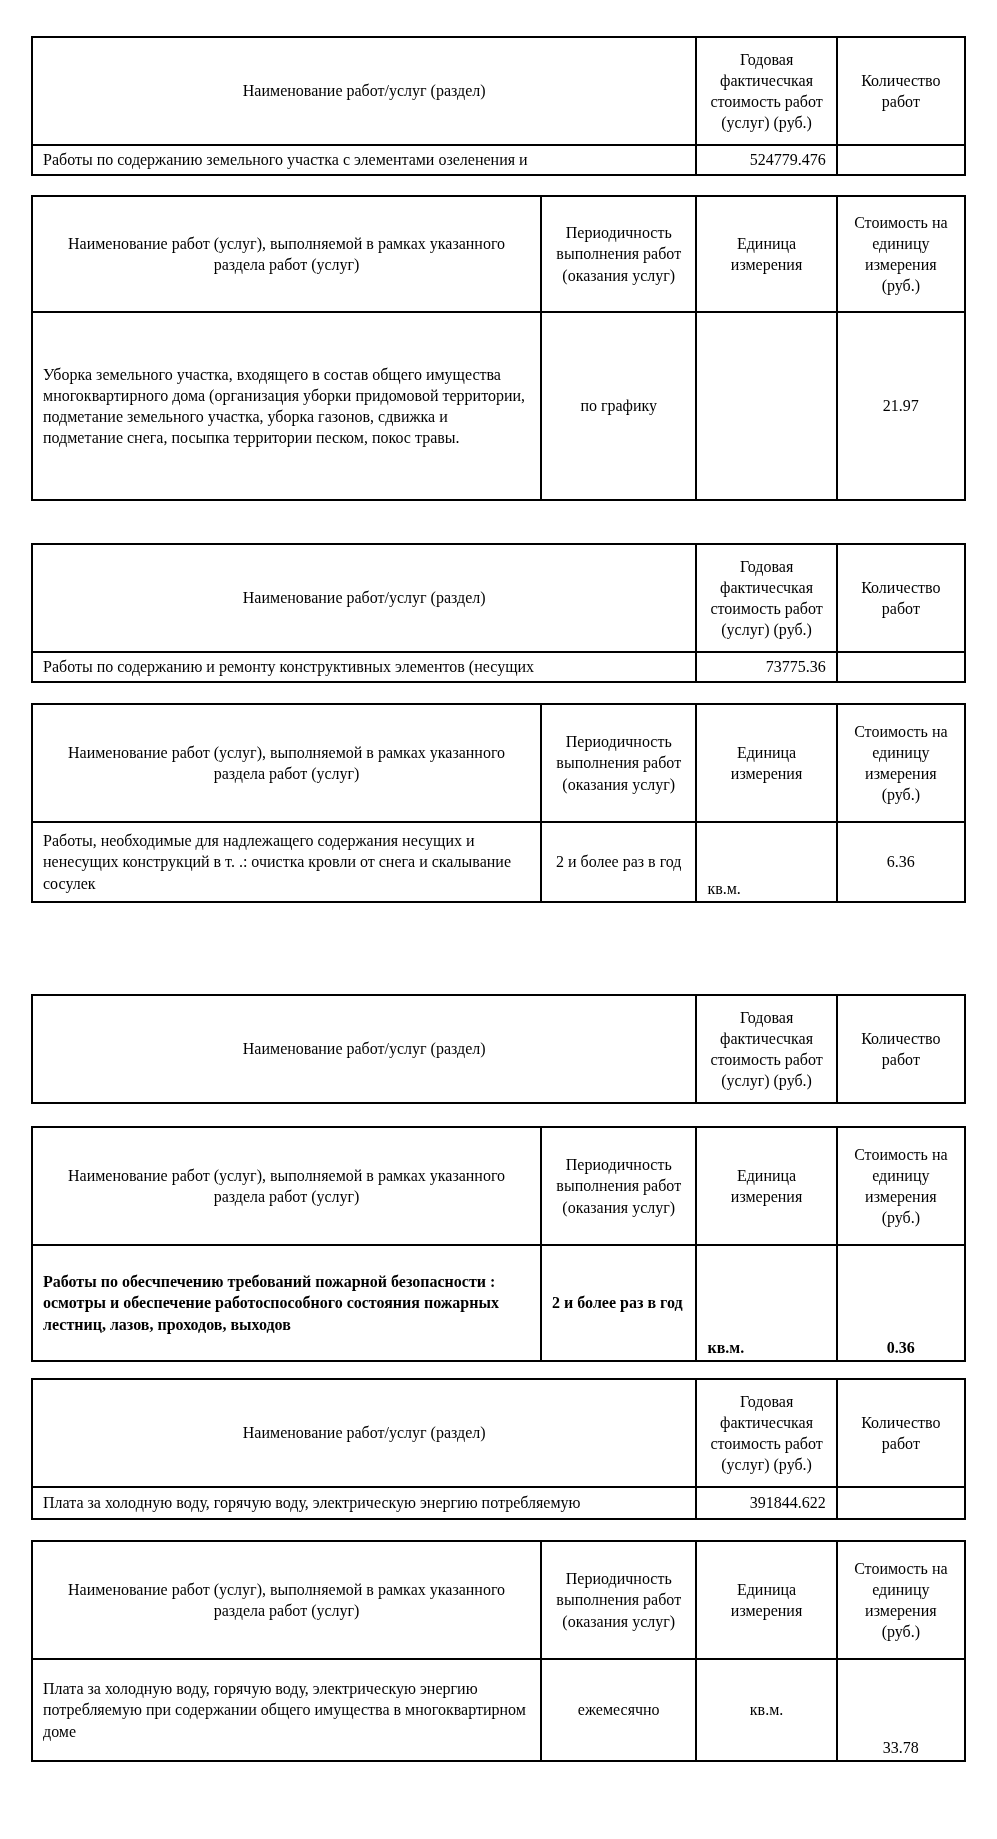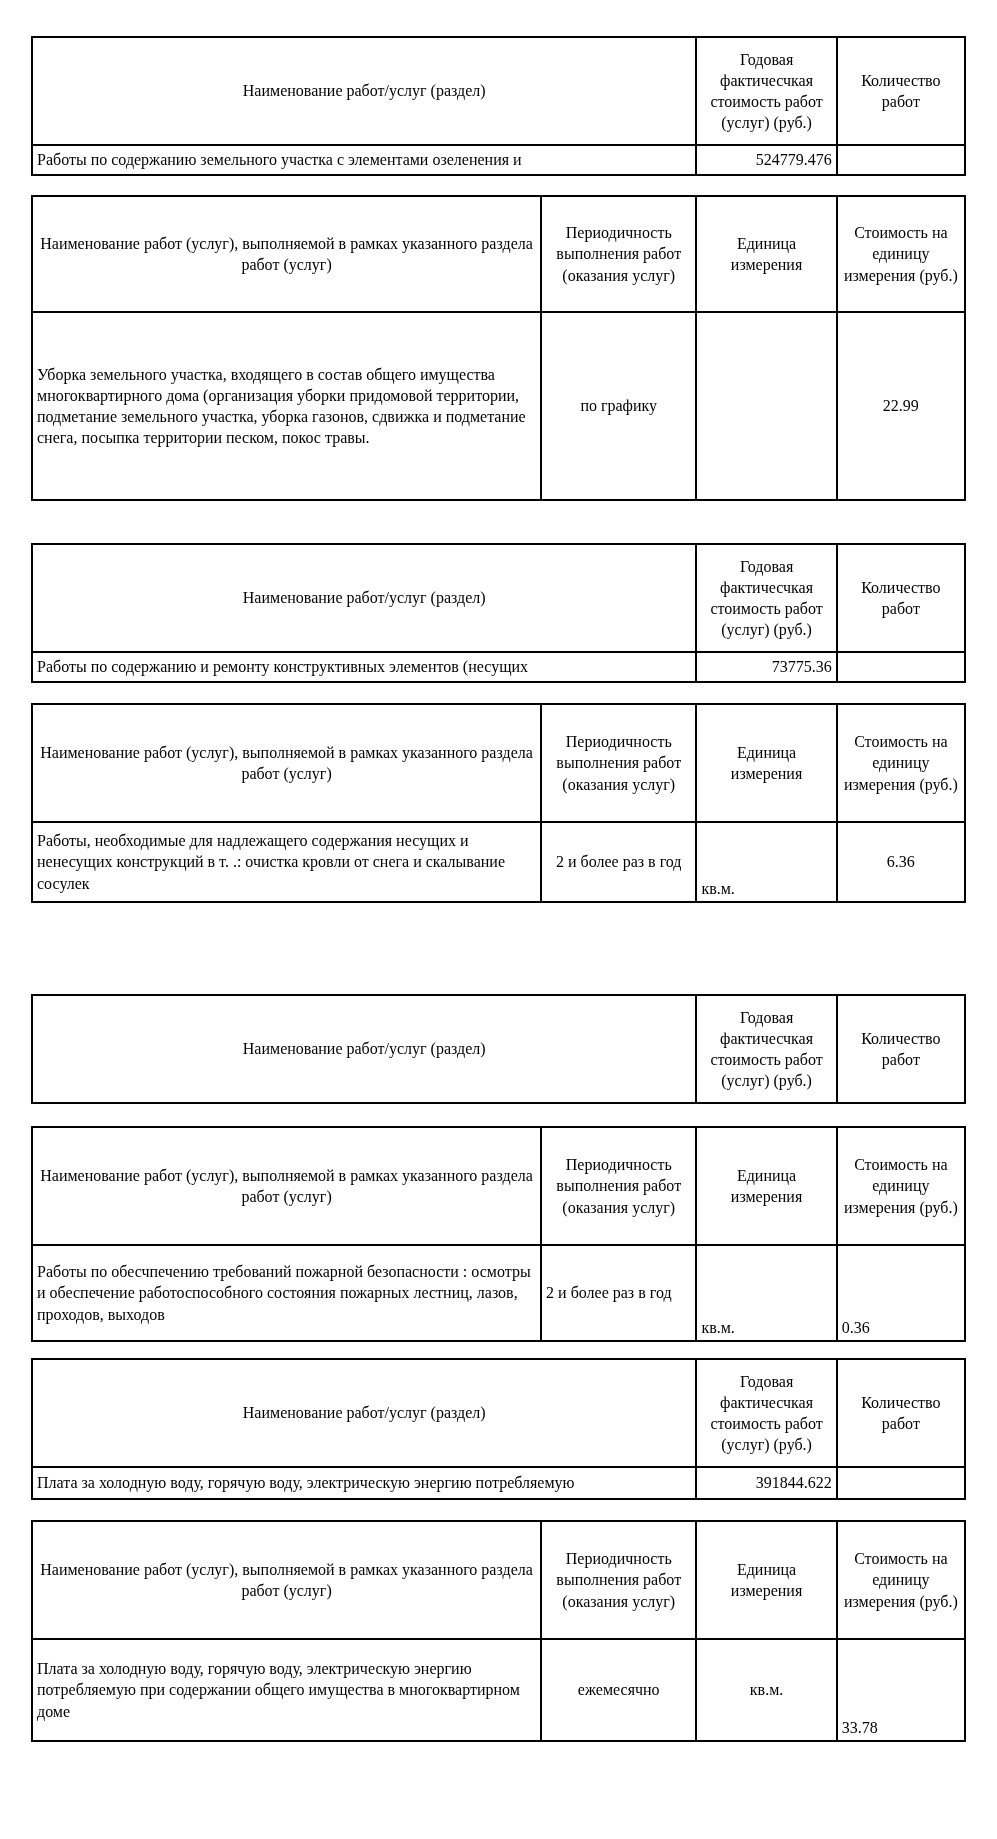--- a/index.html
+++ b/index.html
@@ -21,21 +21,21 @@
   table.tbl {
     border-collapse: collapse;
     table-layout: fixed;
     width: 935px;
     margin-left: 31px;
     background: #ffffff;
   }
   table.tbl td {
     border: 2px solid #000000;
     line-height: 1.32;
-    padding: 2px 4px;
+    padding: 2px 10px;
     overflow: hidden;
     word-wrap: break-word;
   }
   
   .sec-col-name { width: 663px; }
   .sec-col-cost { width: 140px; }
   .sec-col-qty  { width: 128px; }
   
   .det-col-name   { width: 508px; }
   .det-col-period { width: 155px; }
@@ -61,42 +61,42 @@
     text-align: center;
     vertical-align: middle;
   }
   .bottom-left {
     text-align: left;
     vertical-align: bottom;
     padding-left: 6px;
     padding-bottom: 4px;
   }
   .bottom-right {
-    text-align: left;
+    text-align: center;
     vertical-align: bottom;
     padding-right: 10px;
     padding-bottom: 4px;
   }
 
   
   .h-sec-head { height: 108px; }
   .h-sec-row  { height: 30px; }
 
   .t1 { margin-top: 0; }
   .t2 { margin-top: 19px; }
   .t2 .h-head { height: 116px; }
   .t2 .h-row  { height: 188px; }
   .t3 { margin-top: 42px; }
   .t4 { margin-top: 20px; }
   .t4 .h-head { height: 118px; }
   .t4 .h-row  { height: 80px; }
   .t5 { margin-top: 91px; }
   .t6 { margin-top: 22px; }
   .t6 .h-head { height: 118px; }
-  .t6 .h-row  { height: 96px; }
+  .t6 .h-row  { height: 116px; font-weight: bold; }
   .t7 { margin-top: 16px; }
   .t7 .h-sec-row { height: 32px; }
   .t8 { margin-top: 20px; }
   .t8 .h-head { height: 118px; }
   .t8 .h-row  { height: 102px; }
 </style>
 </head>
 <body>
 
 <div class="page">
@@ -132,21 +132,21 @@
       <tr class="h-head">
         <td class="hdr">Наименование работ (услуг), выполняемой в рамках указанного раздела работ (услуг)</td>
         <td class="hdr">Периодичность выполнения работ (оказания услуг)</td>
         <td class="hdr">Единица измерения</td>
         <td class="hdr">Стоимость на единицу измерения (руб.)</td>
       </tr>
       <tr class="h-row">
         <td class="name-cell">Уборка земельного участка, входящего в состав общего имущества многоквартирного дома (организация уборки придомовой территории, подметание земельного участка, уборка газонов, сдвижка и подметание снега, посыпка территории песком, покос травы.</td>
         <td class="center-mid">по графику</td>
         <td class="center-mid"></td>
-        <td class="center-mid">22.99</td>
+        <td class="center-mid">21.97</td>
       </tr>
     </tbody>
   </table>
 
   <table class="tbl t3">
     <colgroup>
         <col class="sec-col-name">
         <col class="sec-col-cost">
         <col class="sec-col-qty">
       </colgroup>

